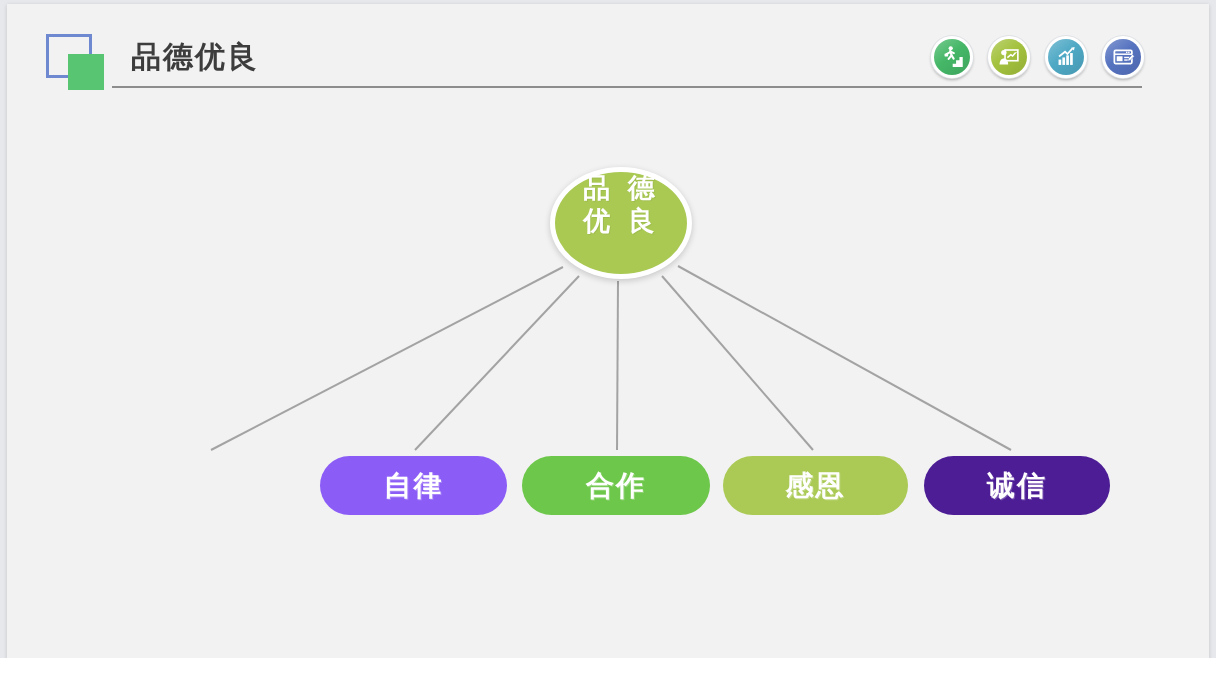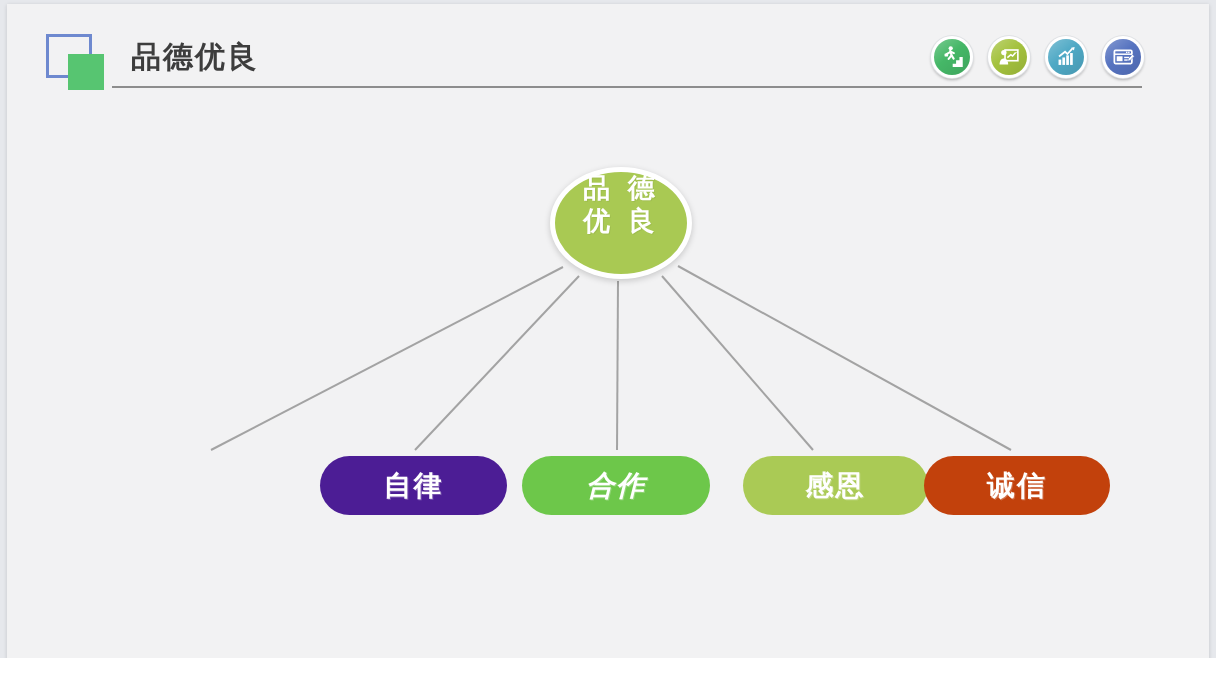--- a/index.html
+++ b/index.html
@@ -27,22 +27,22 @@
   .hub span{color:#ffffff;font-size:27px;font-weight:bold;letter-spacing:4px;line-height:1.22;
             text-shadow:1px 1px 0 rgba(0,0,0,.06);white-space:nowrap;}
   
   .connectors{position:absolute;left:0;top:0;width:1216px;height:686px;pointer-events:none;}
   
   .pill{position:absolute;top:452px;height:59px;border-radius:30px;display:flex;
         align-items:center;justify-content:center;color:#fff;font-size:28px;font-weight:bold;
         letter-spacing:2px;text-shadow:1px 1px 0 rgba(255,255,255,.25);}
   .pill-0{left:110px;width:187px;}
   .pill-1{left:313px;width:187px;}
-  .pill-2{left:515px;width:188px;font-style:italic;}
-  .pill-3{left:736px;width:185px;}
+  .pill-2{left:515px;width:188px;}
+  .pill-3{left:716px;width:185px;}
   .pill-4{left:917px;width:186px;}
 </style>
 </head>
 <body>
 
 <div class="stage">
   <div class="slide">
 
     <div class="sq-blue" style="border-color: rgb(110, 137, 207);"></div>
     <div class="sq-green" style="background-color: rgb(87, 197, 113);"></div>
@@ -110,19 +110,19 @@
       <line class="connector" x1="611" y1="277" x2="610" y2="446" stroke="#a3a3a3" stroke-width="2"></line>
       <line class="connector" x1="655" y1="272" x2="806" y2="446" stroke="#a3a3a3" stroke-width="2"></line>
       <line class="connector" x1="671" y1="262" x2="1004" y2="446" stroke="#a3a3a3" stroke-width="2"></line>
     </svg>
 
     <div class="hub" style="background-color: rgb(169, 201, 83);">
       <span>品 德</span>
       <span>优 良</span>
     </div>
 
-    <div class="pill pill-1" style="background-color: #4c1d95;">自律</div>
+    <div class="pill pill-1" style="background-color: #8b5cf6;">自律</div>
     <div class="pill pill-2" style="background-color: rgb(109, 199, 74);">合作</div>
     <div class="pill pill-3" style="background-color: rgb(170, 202, 85);">感恩</div>
-    <div class="pill pill-4" style="background-color: #c2410c;">诚信</div>
+    <div class="pill pill-4" style="background-color: #4c1d95;">诚信</div>
 
   </div>
 </div>
 
 </body></html>

